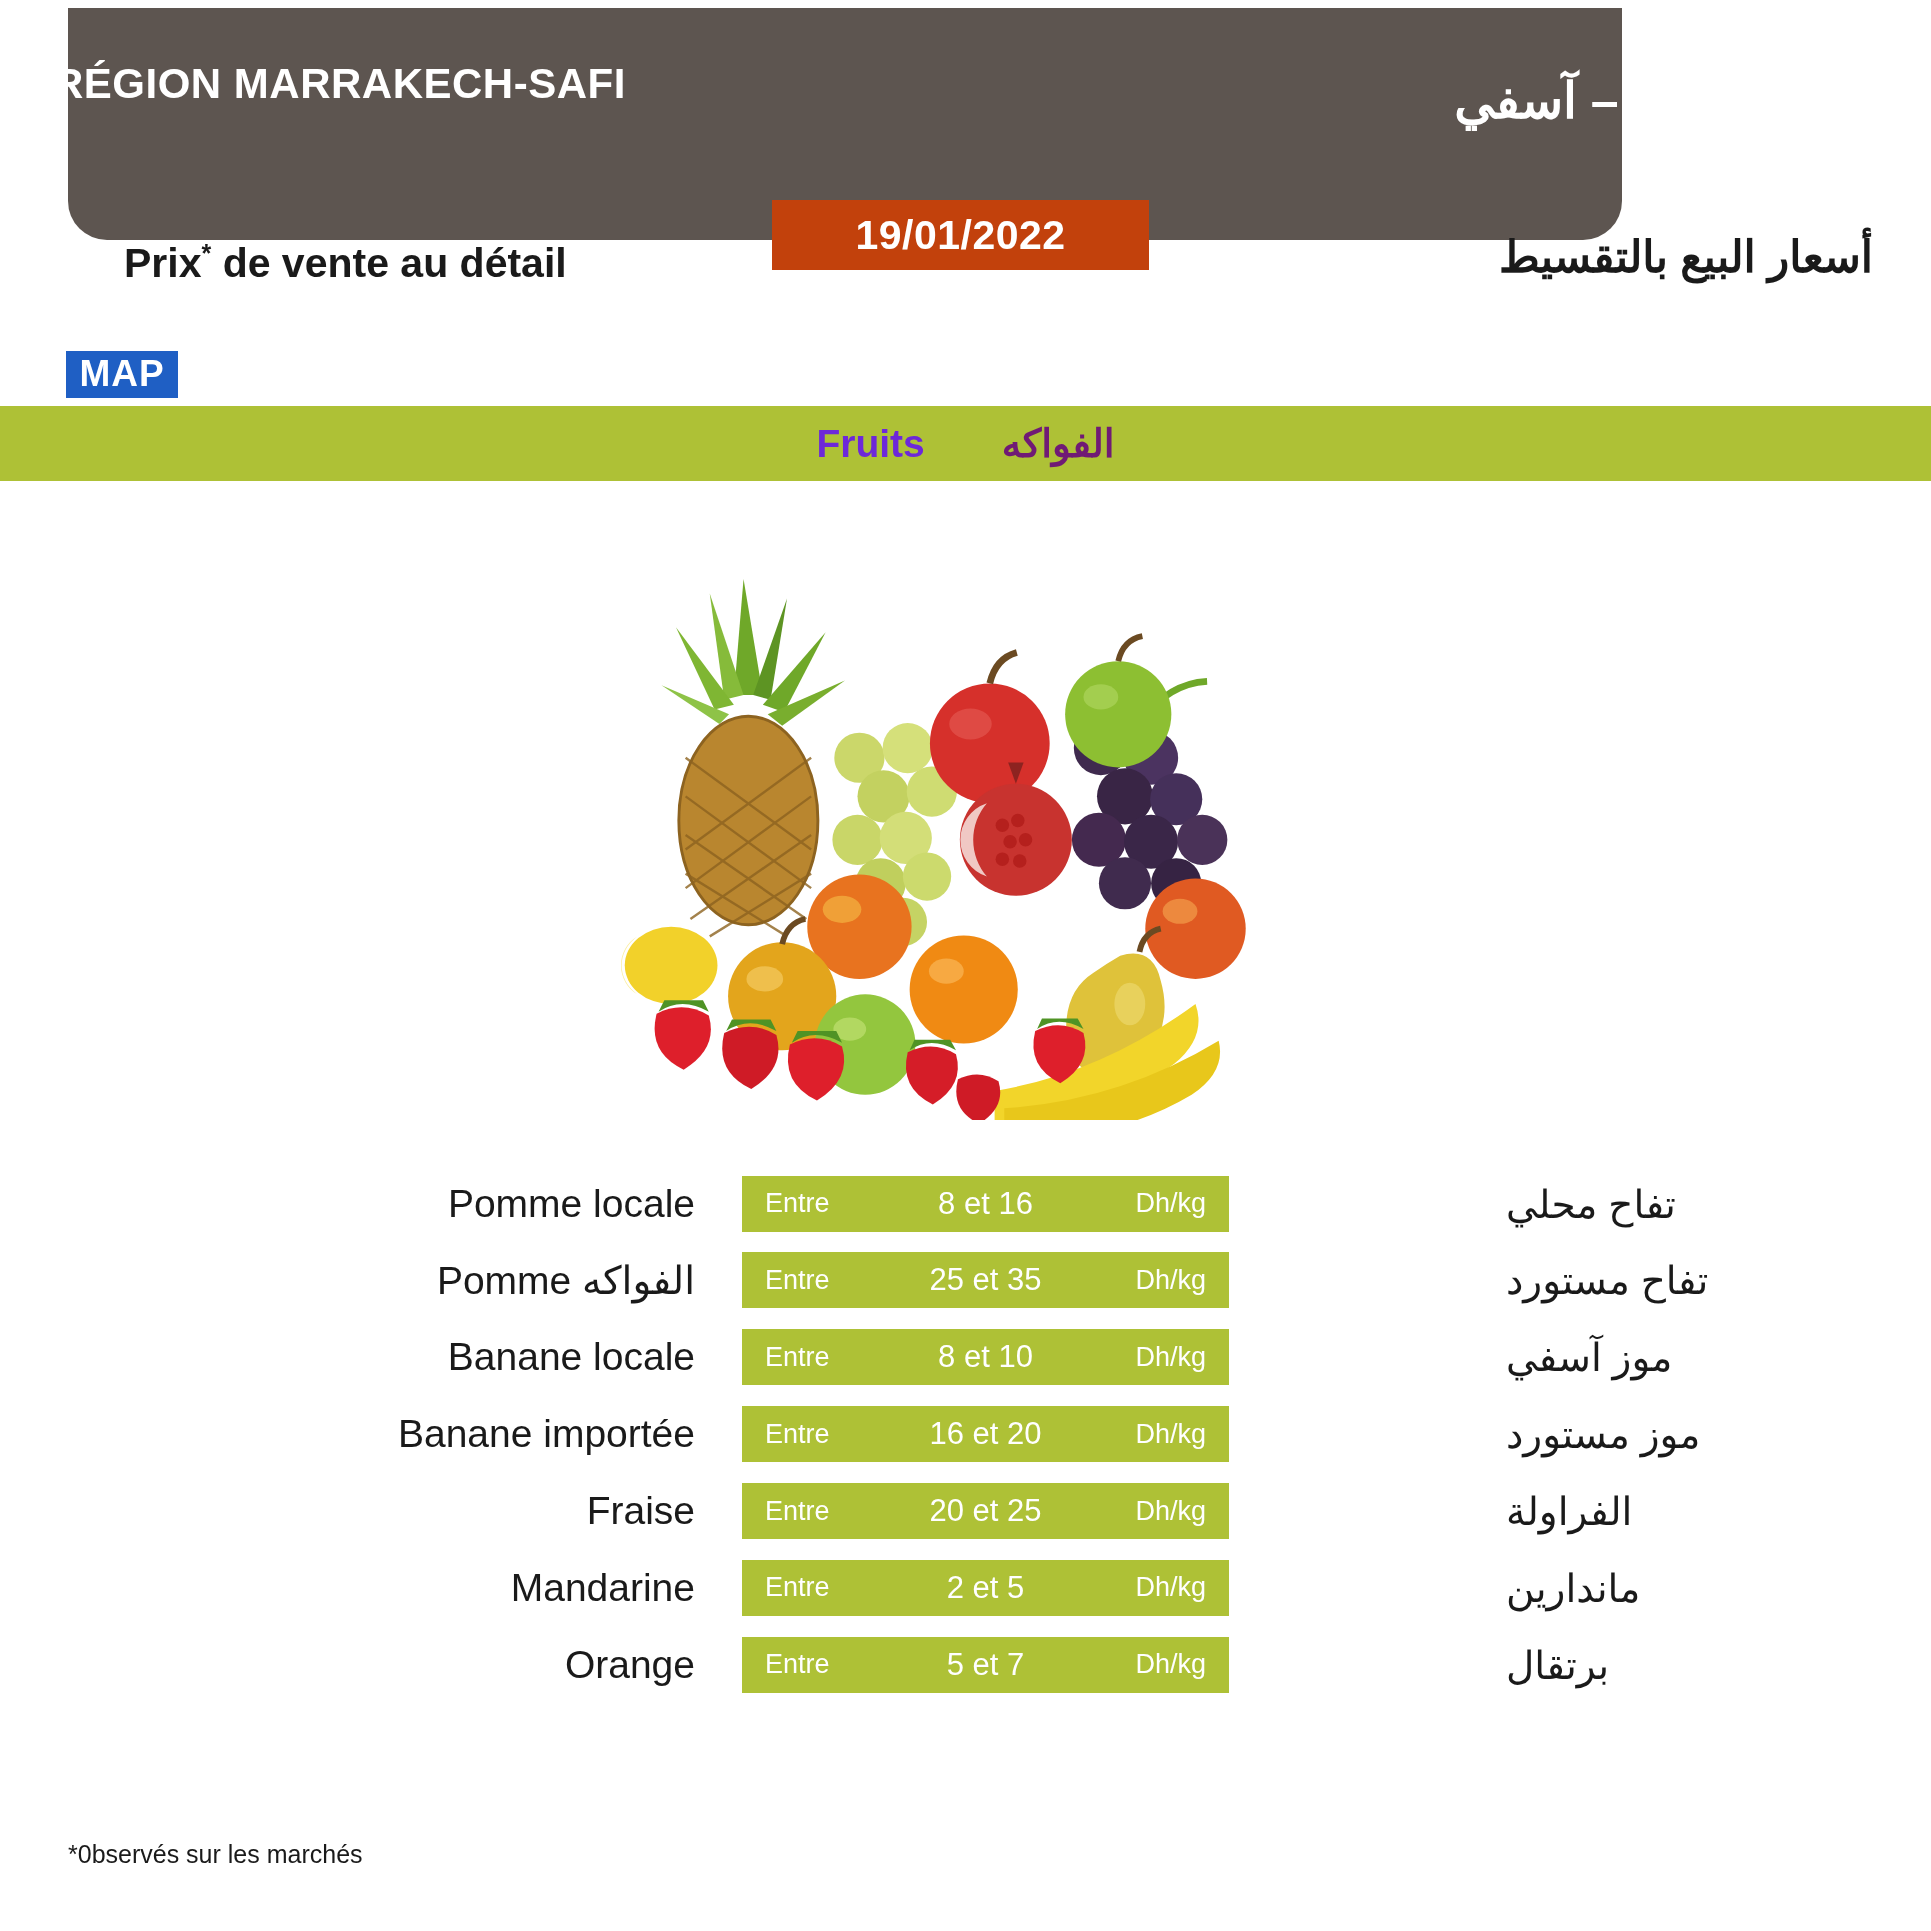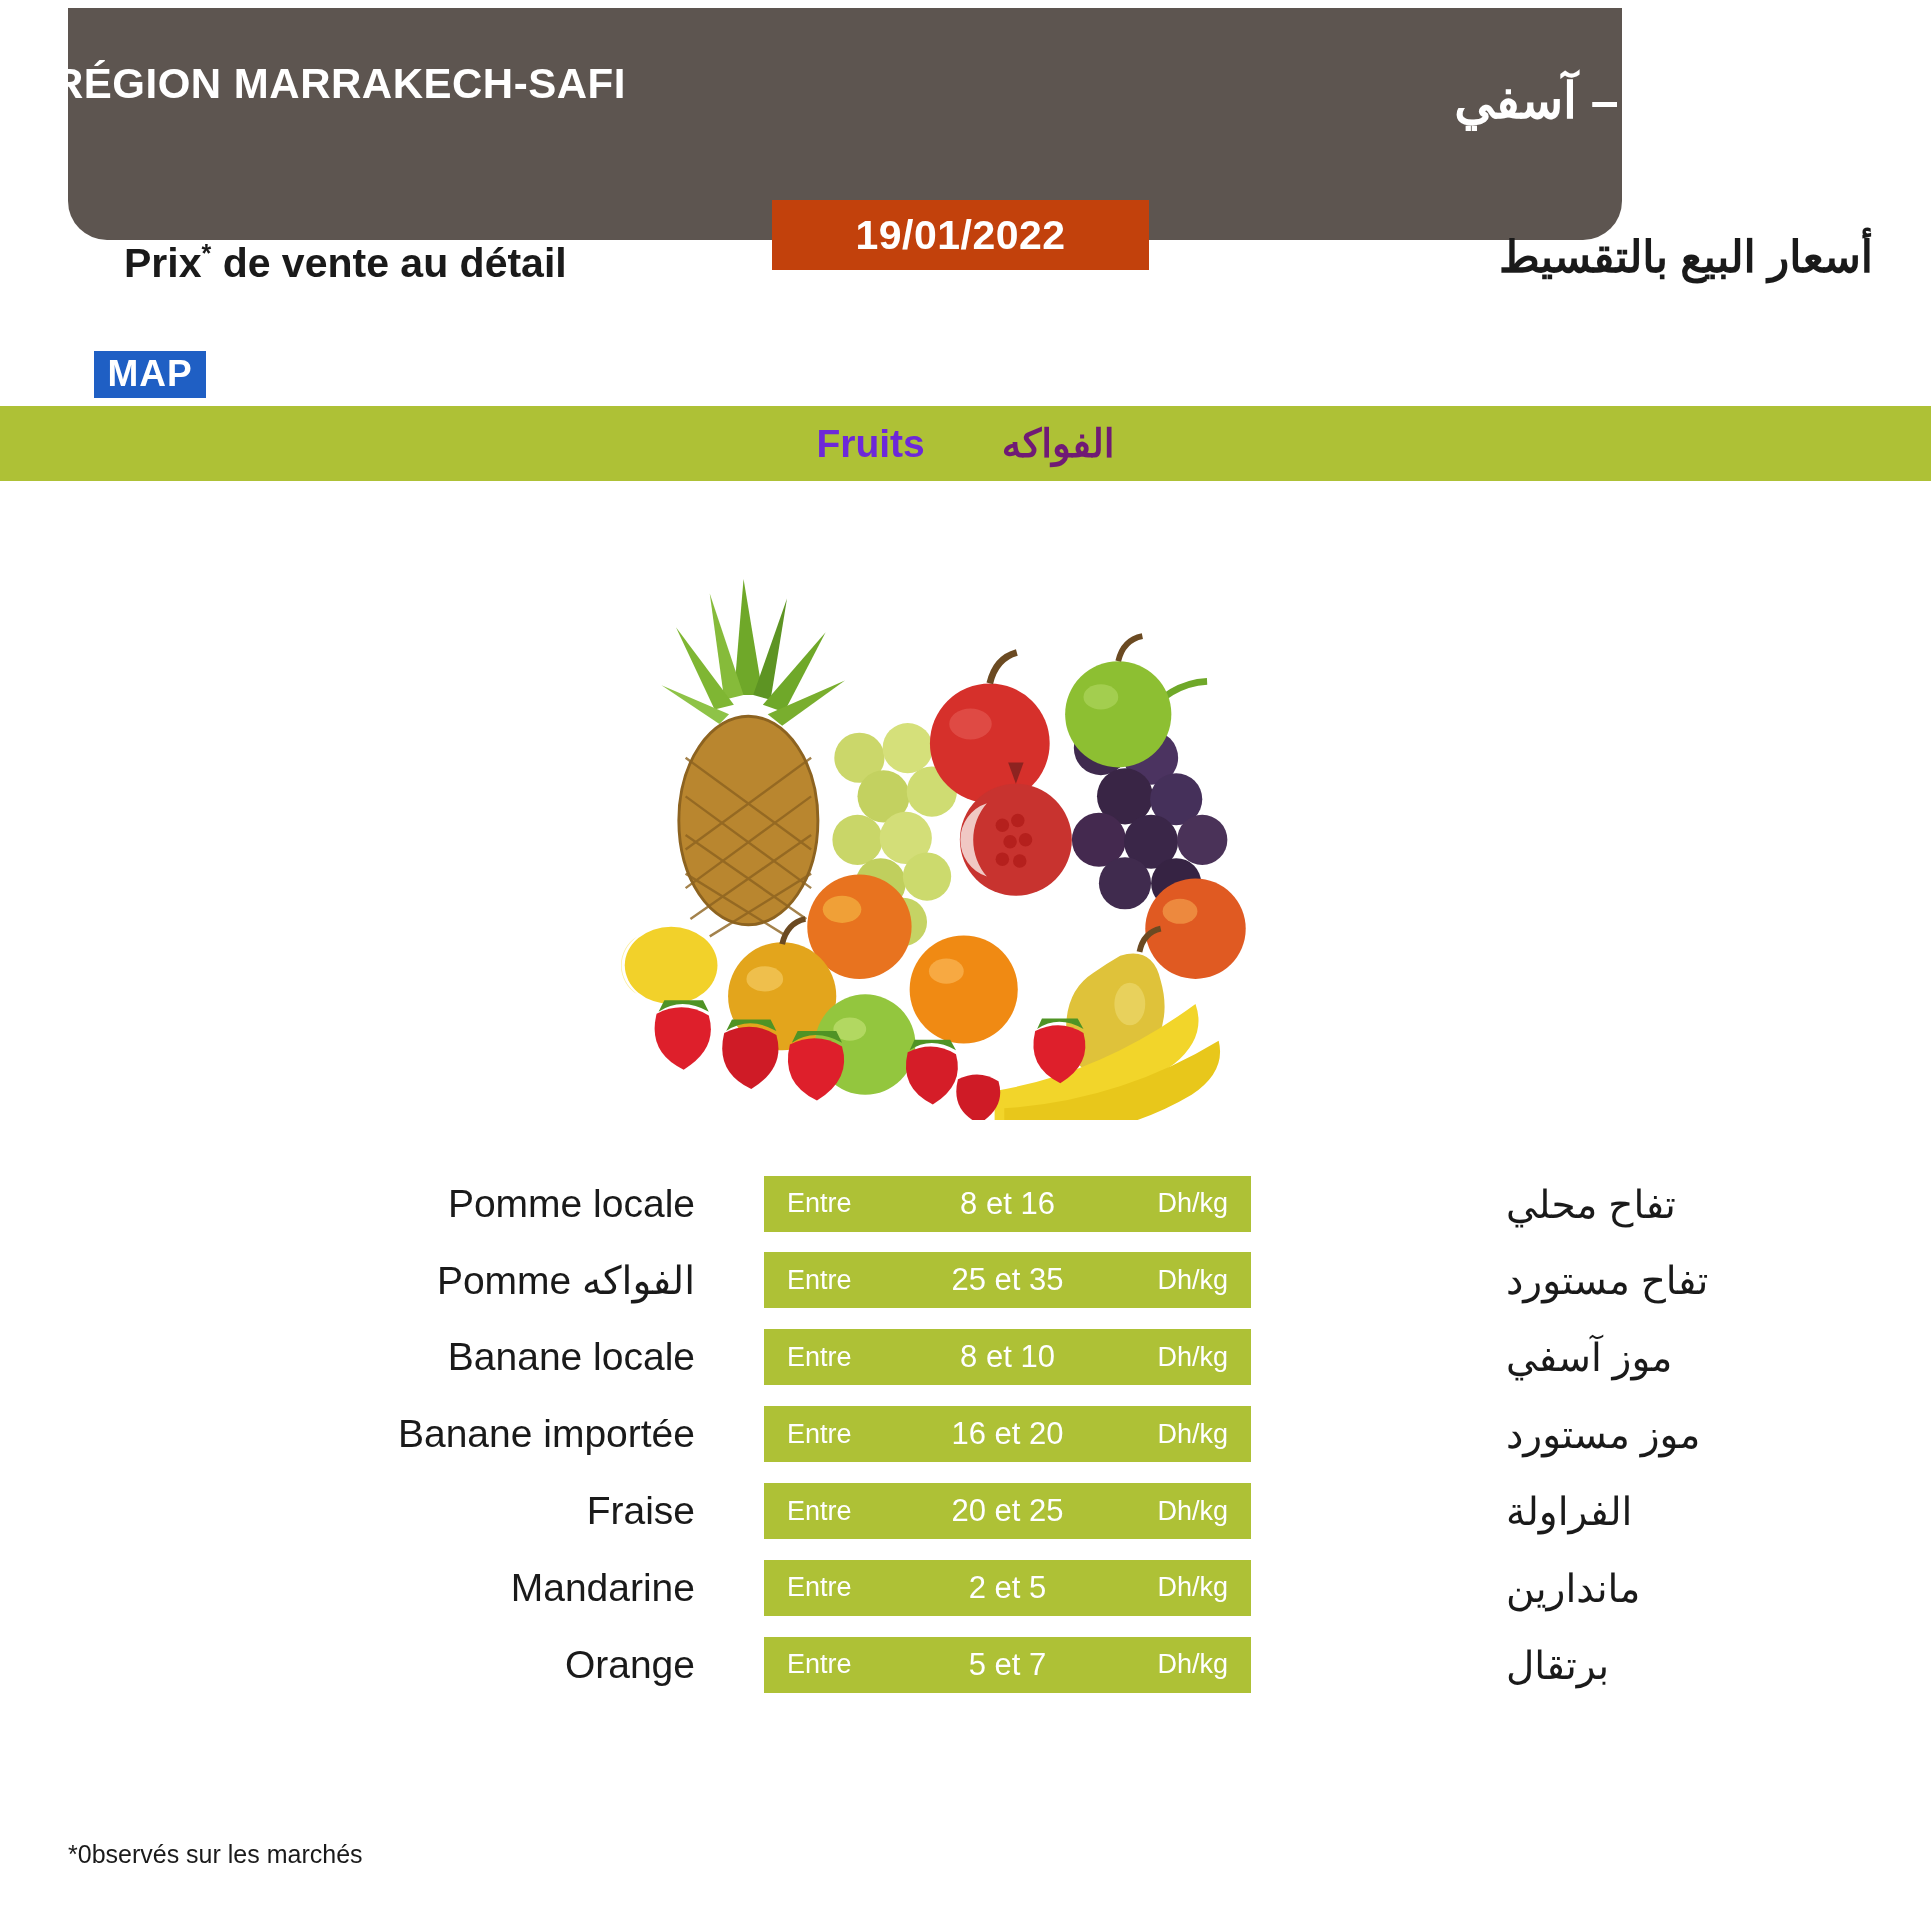--- a/index.html
+++ b/index.html
@@ -99,21 +99,20 @@
     position: absolute;
     left: 66px;
     top: 351px;
     background: #1f5fc4;
     color: #ffffff;
     font-size: 37px;
     font-weight: bold;
     padding: 3.9px 13.5px 5.8px 13.5px;
     letter-spacing: 1px;
     line-height: 1;
-    margin-left: 28px;
   }
 
   
   .category-band {
     position: absolute;
     left: 0;
     top: 406px;
     width: 1931px;
     height: 75px;
     background: #aec136;
@@ -178,21 +177,20 @@
     position: absolute;
     left: 742px;
     top: 50%;
     transform: translateY(-50%);
     width: 487px;
     height: 56px;
     background: #aec136;
     color: #ffffff;
     display: flex;
     align-items: center;
-    margin-left: 22px;
   }
   .chip-entre {
     width: 145px;
     text-align: left;
     padding-left: 23px;
     font-size: 27px;
     box-sizing: border-box;
   }
   .chip-value {
     flex: 1;

